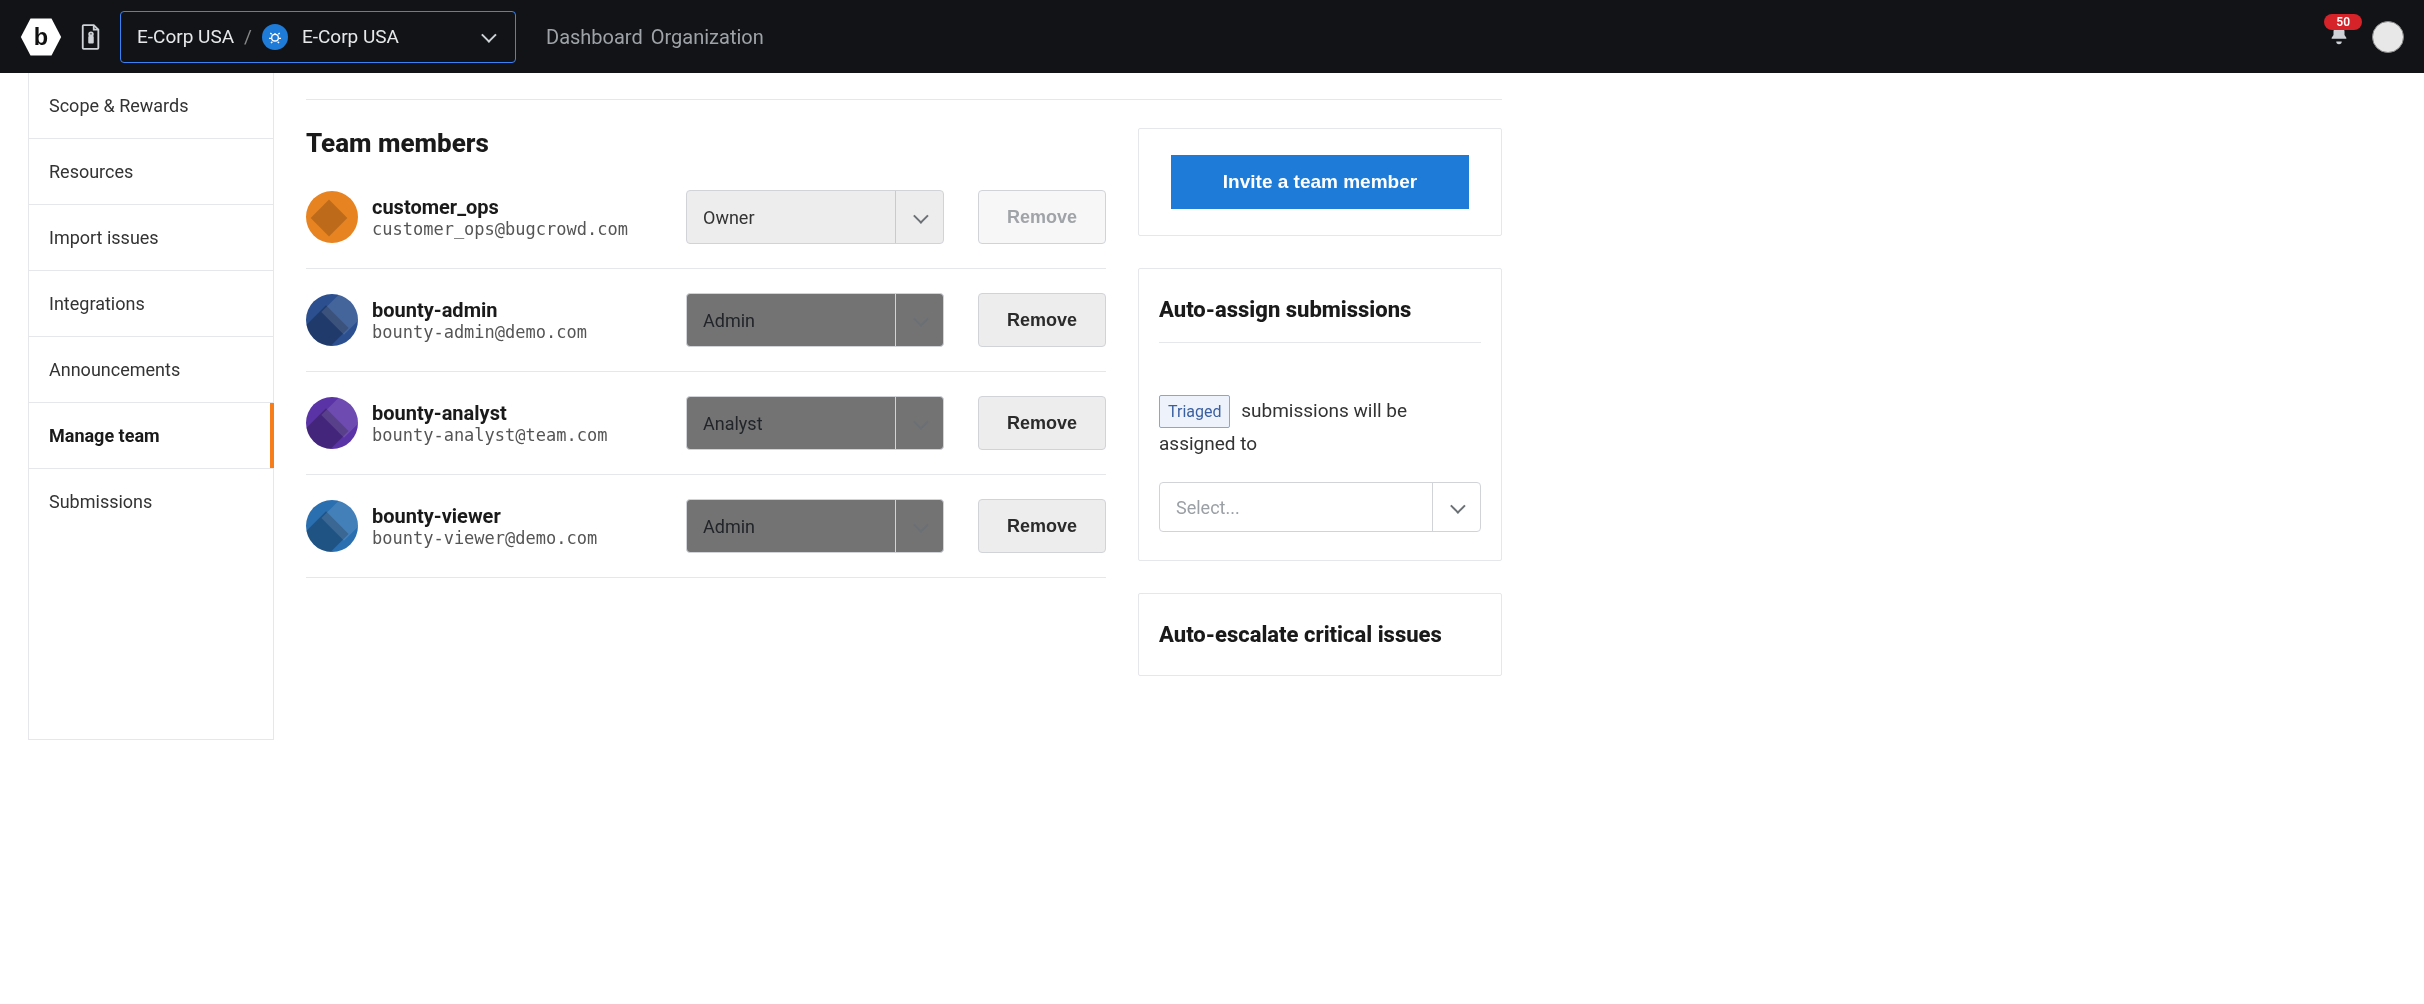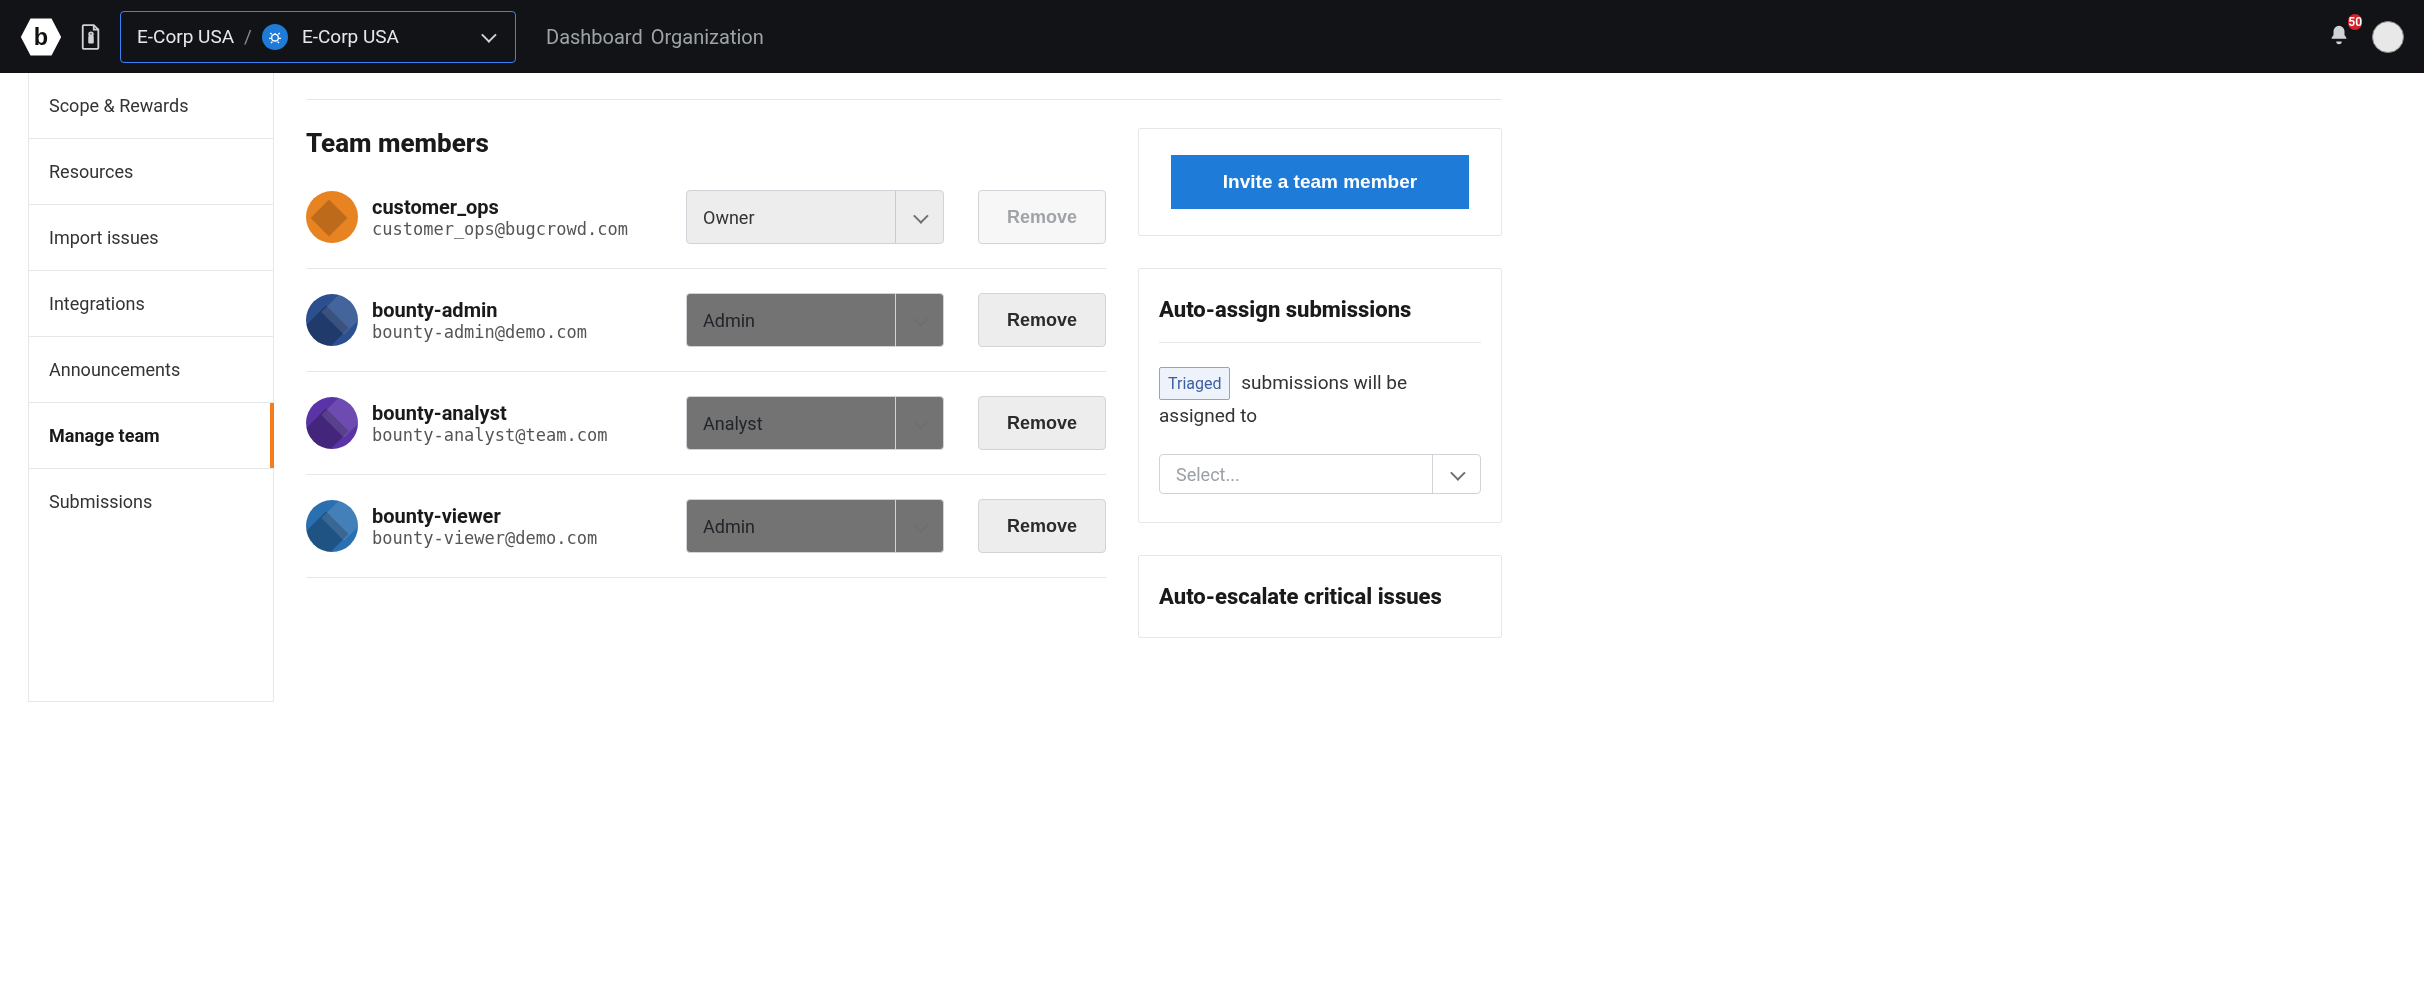--- a/index.html
+++ b/index.html
@@ -19,21 +19,21 @@
     .bug-badge { width: 26px; height: 26px; border-radius: 50%; background: #1f7bd8; display: inline-flex; align-items: center; justify-content: center; vertical-align: middle; margin-right: 6px; }
     .bug-badge svg { width: 16px; height: 16px; }
     .switcher-caret { width: 40px; display: flex; align-items: center; justify-content: center; color: #cfd3d7; margin-left: 60px; }
 
     .topnav-links { display: flex; gap: 8px; margin-left: 12px; align-items: flex-end; }
     .topnav-links a { color: #9ea3a8; font-size: 20px; text-decoration: none; }
 
     .topnav-right { display: flex; align-items: center; gap: 22px; }
     .bell-wrap { position: relative; color: #cfd3d7; }
     .bell-wrap svg { width: 22px; height: 22px; }
-    .badge-count { position: absolute; top: -10px; right: -12px; background: #d6232a; color: #fff; font-size: 12px; font-weight: 600; border-radius: 10px; padding: 1px 0; }
+    .badge-count { position: absolute; top: -10px; right: -12px; background: #d6232a; color: #fff; font-size: 12px; font-weight: 600; border-radius: 10px; padding: 1px 12px; }
     .user-avatar { width: 32px; height: 32px; border-radius: 50%; background: #e8e8e8; border: 1px solid #888; }
 
     
     .main { display: flex; }
     .sidebar { width: 246px; border: 1px solid #e5e7eb; border-top: none; margin-left: 28px; background: #fff; }
     .sidebar-item { padding: 22px 20px; border-bottom: 1px solid #e5e7eb; font-size: 18px; color: #333; cursor: pointer; position: relative; }
     .sidebar-item:last-child { border-bottom: none; }
     .sidebar-item.active { font-weight: 700; color: #1a1a1a; }
     .sidebar-item.active::after { content: ""; position: absolute; right: -1px; top: 0; bottom: 0; width: 4px; background: #f77d1a; }
 
@@ -73,22 +73,22 @@
     .remove-btn.disabled { background: #f7f7f7; color: #a0a4a8; cursor: default; }
 
     
     .card { border: 1px solid #e5e7eb; border-radius: 2px; padding: 28px 20px; margin-bottom: 32px; }
     .card.invite { padding: 26px 32px; }
     .primary-btn { width: 100%; height: 54px; background: #1f7bd8; color: #fff; border: none; border-radius: 0; font-size: 19px; font-weight: 700; cursor: pointer; }
     .card h3 { font-size: 22px; font-weight: 800; color: #1a1a1a; }
     .card .body { padding-top: 24px; border-top: 1px solid #e5e7eb; margin-top: 20px; }
     .card.autoassign h3 { margin-bottom: 0; }
     .tag { display: inline-block; border: 1px solid #8aa4d6; background: #eef3fb; color: #3a5fa0; padding: 2px 8px; font-size: 16px; border-radius: 2px; margin-right: 6px; }
-    .assign-text { font-size: 19px; color: #333; line-height: 1.7; }
-    .select-box { margin-top: 22px; height: 40px; border: 1px solid #d0d4d9; border-radius: 4px; display: flex; align-items: center; cursor: pointer; }
+    .assign-text { font-size: 19px; color: #333; line-height: 1.7; margin-top: 28px; }
+    .select-box { margin-top: 22px; height: 50px; border: 1px solid #d0d4d9; border-radius: 4px; display: flex; align-items: center; cursor: pointer; }
     .select-box .placeholder { flex: 1; padding: 0 16px; color: #9aa0a6; font-size: 18px; }
     .select-box .caret { width: 48px; border-left: 1px solid #d0d4d9; display: flex; align-items: center; justify-content: center; color: #6b7075; height: 100%; }
 
     .chevron-down::before { content: ""; display: inline-block; width: 9px; height: 9px; border-right: 2px solid currentColor; border-bottom: 2px solid currentColor; transform: rotate(45deg) translateY(-2px); }
   </style>
 </head>
 <body>
 
 <div class="topnav">
   <div class="topnav-left">

